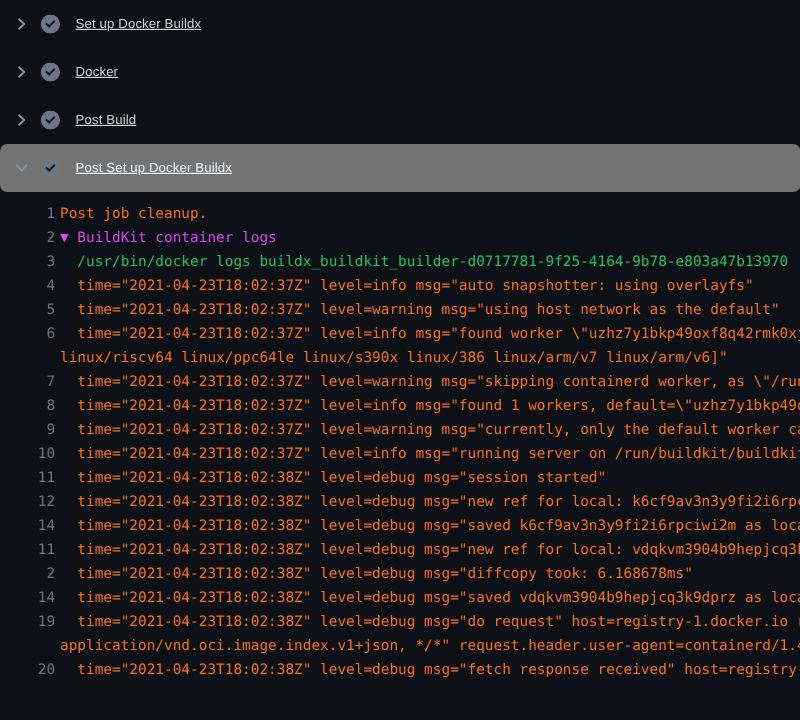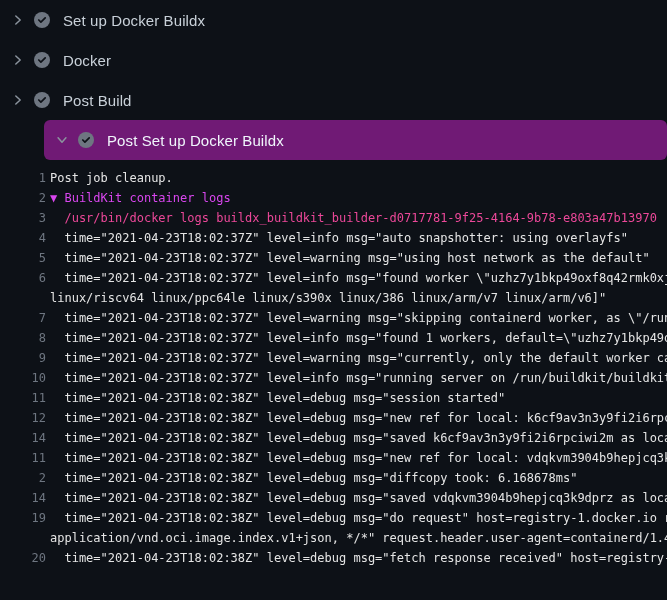--- a/index.html
+++ b/index.html
@@ -15,41 +15,41 @@
   .steps { width:100%; }
   .step {
     height:40px;
     display:flex;
     align-items:center;
     padding-left:11px;
     box-sizing:border-box;
     cursor:pointer;
   }
   .step.expanded {
-    background:#701a75;
+    background:#737373;
     border-radius:6px;
-    margin-left:44px;
   }
   .chev {
     width:14px; height:14px;
     display:flex; align-items:center; justify-content:center;
     margin-right:9px;
     flex:none;
   }
   .check {
     width:16px; height:16px;
     display:flex; align-items:center; justify-content:center;
     margin-right:13px;
     flex:none;
   }
   .step-label {
-    font-size:15px;
+    font-size:11px;
     color:#c9d1d9;
     font-weight:400;
     letter-spacing:.1px;
+    text-decoration:underline;
   }
   .step.expanded .step-label { color:#f0f6fc; font-weight:500; }
 
   
   .log {
     padding-top:8px;
     font-family:"DejaVu Sans Mono","Liberation Mono",monospace;
     font-size:12px;
     line-height:20px;
   }
@@ -63,23 +63,23 @@
     flex:none;
     width:46px;
     text-align:right;
     color:#6e7681;
     cursor:pointer;
     user-select:none;
   }
   .ltxt {
     flex:none;
     margin-left:4px;
-    color:#e5e5e5;
+    color:#f97316;
   }
-  .ltxt.command { color:#ec4899; }
+  .ltxt.command { color:#22c55e; }
   .ltxt.group { color:#d946ef; cursor:pointer; }
 </style>
 </head>
 <body>
 
 <div class="app">
   <div class="steps" id="steps">
       <div class="step">
         <span class="chev">
           <svg width="14" height="14" viewBox="0 0 16 16">

